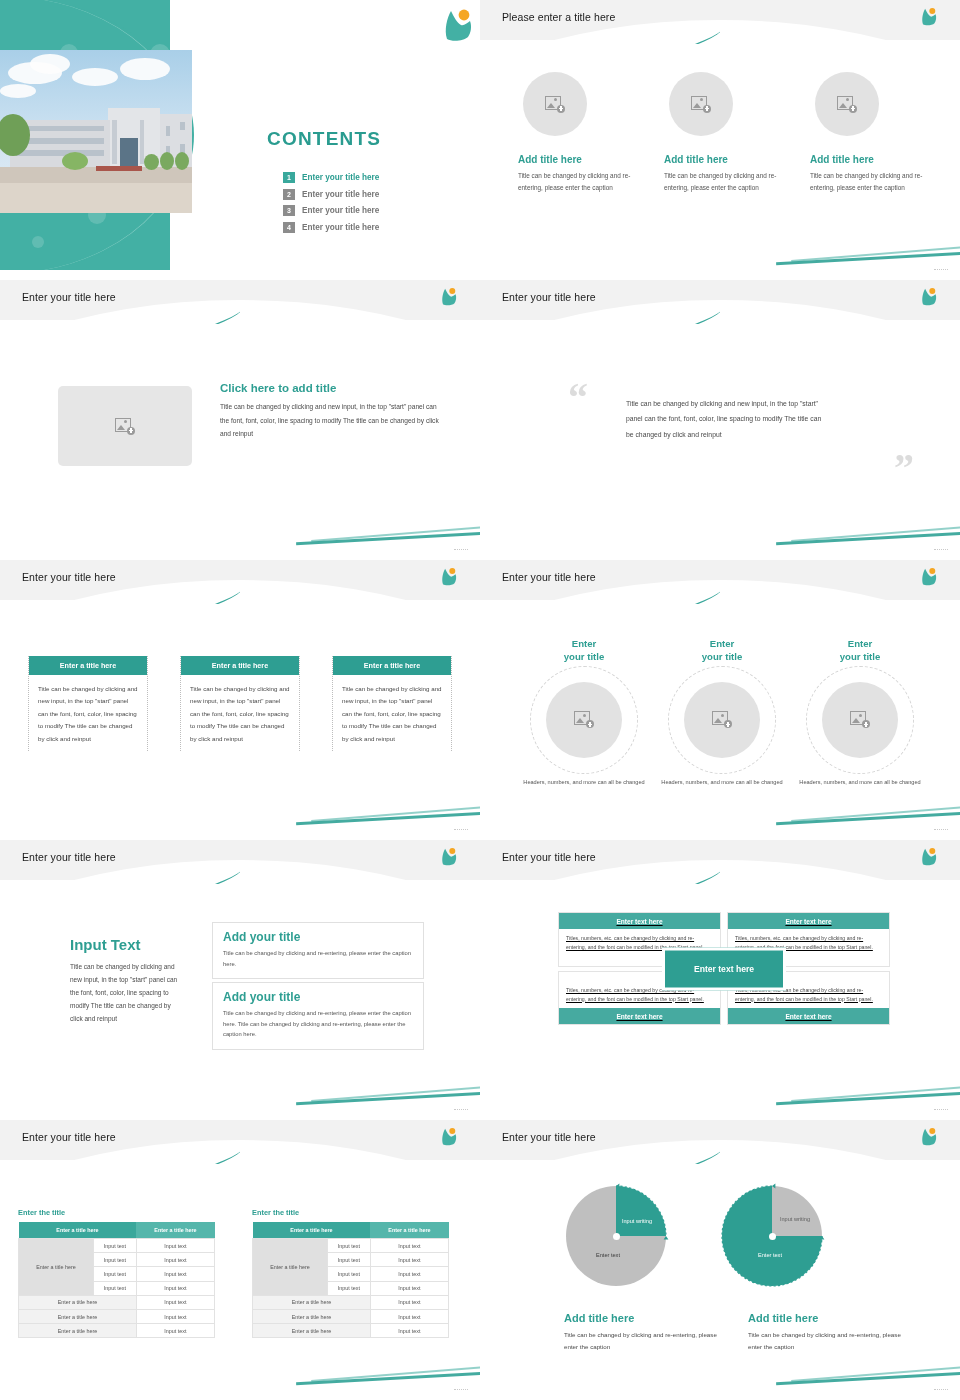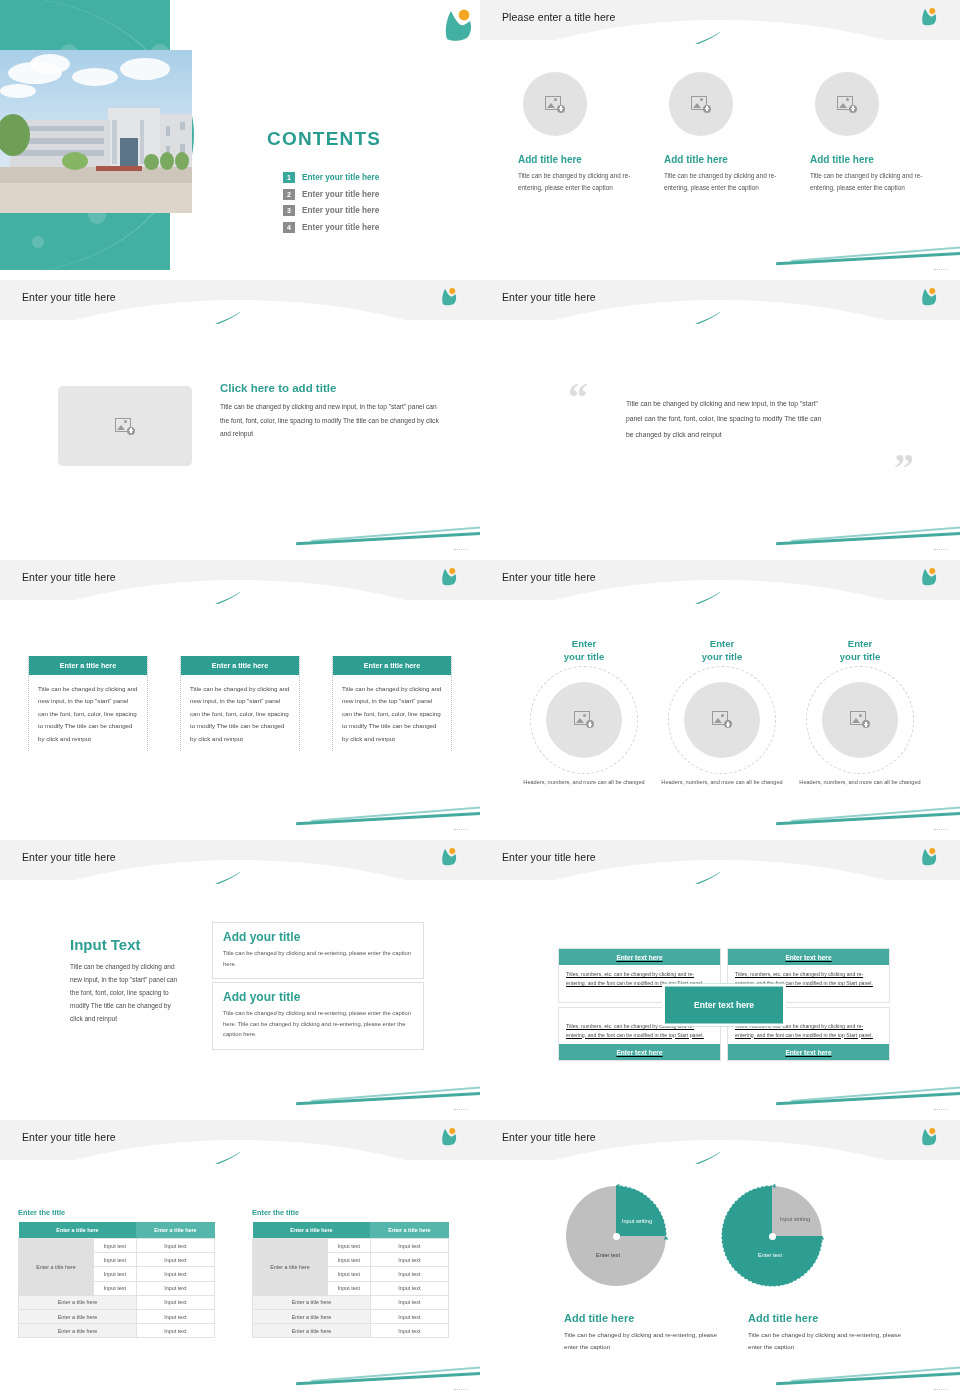--- a/index.html
+++ b/index.html
@@ -99,21 +99,21 @@
   .s7-bp { font-size: 5.8px; color: #555; line-height: 1.85; margin-top: 4px; }
 
   .s8-grid { position: absolute; left: 78px; top: 72px; width: 332px; }
   .s8-row { display: flex; justify-content: space-between; }
   .s8-card { width: 163px; border: 1px solid #e3e3e3; background: #fff; }
   .s8-cap { background: #46aaa0; color: #fff; font-size: 6.6px; font-weight: bold; text-align: center; padding: 4.5px 0; }
   .s8-bdy { font-size: 5.2px; color: #4a4a4a; line-height: 1.7; padding: 5px 7px 14px; }
   .s8-center { position: absolute; left: 50%; top: 50%; transform: translate(-50%,-50%); width: 124px; height: 43px;
                background: #2e9e92; color: #fff; font-size: 8.6px; font-weight: bold; border: 3px solid #fff;
                display: flex; align-items: center; justify-content: center; }
-  .s8-wrap { position: relative; margin-top: 36px; }
+  .s8-wrap { position: relative; }
 
   .s9-half { position: absolute; top: 88px; width: 197px; }
   .s9-half.l { left: 18px; } .s9-half.r { left: 252px; }
   .s9-t { font-size: 7.4px; font-weight: bold; color: #2e9e92; margin-bottom: 5px; }
   table.tbl { border-collapse: collapse; width: 100%; font-size: 5.4px; color: #555; }
   table.tbl th { color: #fff; font-weight: bold; padding: 5px 0; text-align: center; }
   table.tbl th.c1 { background: #3aa79b; } table.tbl th.c2 { background: #55b6ab; }
   table.tbl td { border: 1px solid #e2e2e2; padding: 3.6px 0; text-align: center; }
   table.tbl td.shade { background: #e0e0e0; }
   table.tbl td.lite { background: #f2f2f2; }

